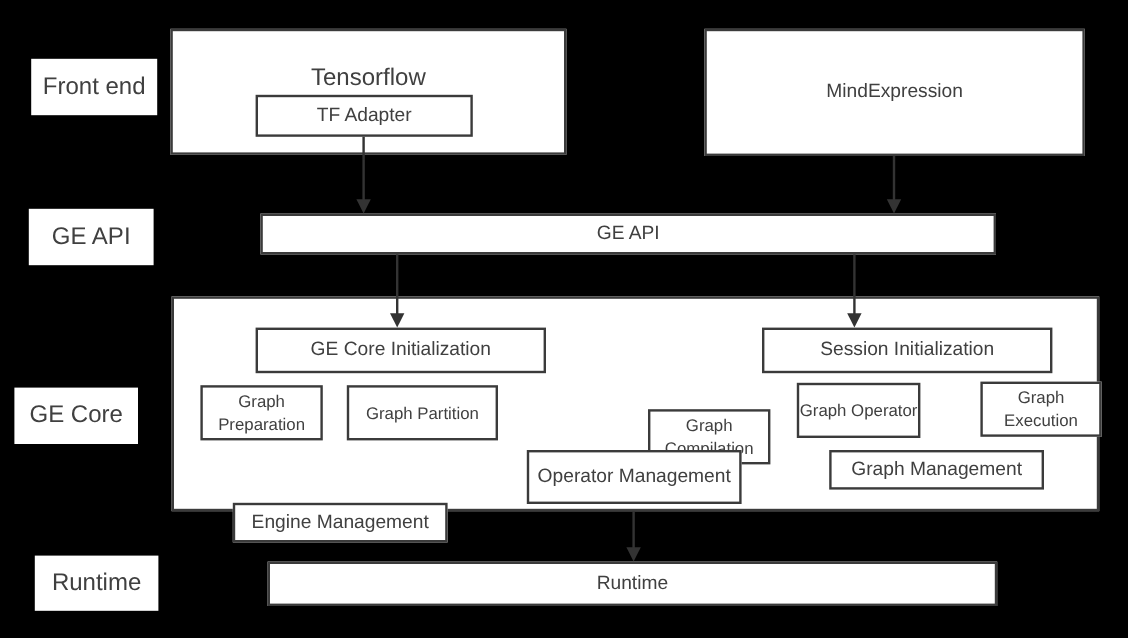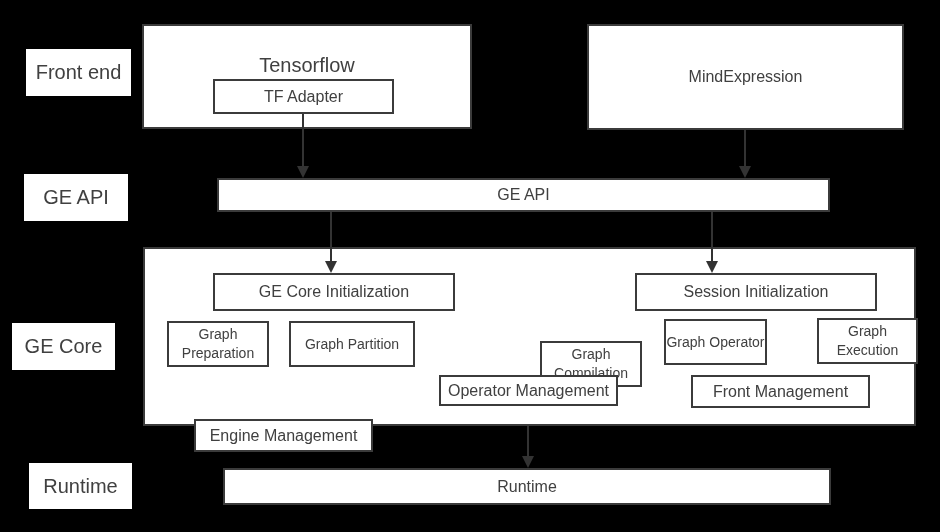--- a/index.html
+++ b/index.html
@@ -96,22 +96,22 @@
     <div class="box flex-center fs15" style="left:68px; top:24px; width:242px; height:38px;">GE Core Initialization</div>
     <div class="box flex-center fs15" style="left:444px; top:24px; width:242px; height:38px;margin-left:46px;">Session Initialization</div>
 
     <div class="box flex-center fs14" style="left:22px; top:72px; width:102px; height:46px;">Graph Preparation</div>
     <div class="box flex-center fs14" style="left:144px; top:72px; width:126px; height:46px;">Graph Partition</div>
     <div class="box flex-center fs14" style="left:395px; top:72px; width:102px; height:46px;margin-top:20px;">Graph Compilation</div>
     <div class="box flex-center fs14" style="left:519px; top:70px; width:103px; height:46px;">Graph Operator</div>
     <div class="box flex-center fs14" style="left:672px; top:69px; width:101px; height:46px;">Graph Execution</div>
 
     <div class="box flex-center fs15" style="left:49px; top:126px; width:179px; height:33px;margin-top:44px;">Engine Management</div>
-    <div class="box flex-center fs15" style="left:294px; top:126px; width:179px; height:31px;">Operator Management</div>
-    <div class="box flex-center fs15" style="left:546px; top:126px; width:179px; height:33px;">Front Management</div>
+    <div class="box flex-center fs15" style="left:294px; top:126px; width:179px; height:45px;">Operator Management</div>
+    <div class="box flex-center fs15" style="left:546px; top:126px; width:179px; height:33px;">Graph Management</div>
   </div>
 
   <div class="box flex-center fs15" style="left:223px; top:468px; width:608px; height:37px;">Runtime</div>
 
   <div class="arrow" style="left:297px; top:114px; height:64px;">
     <div class="stem"></div>
     <div class="head"></div>
   </div>
   <div class="arrow" style="left:739px; top:130px; height:48px;">
     <div class="stem"></div>

